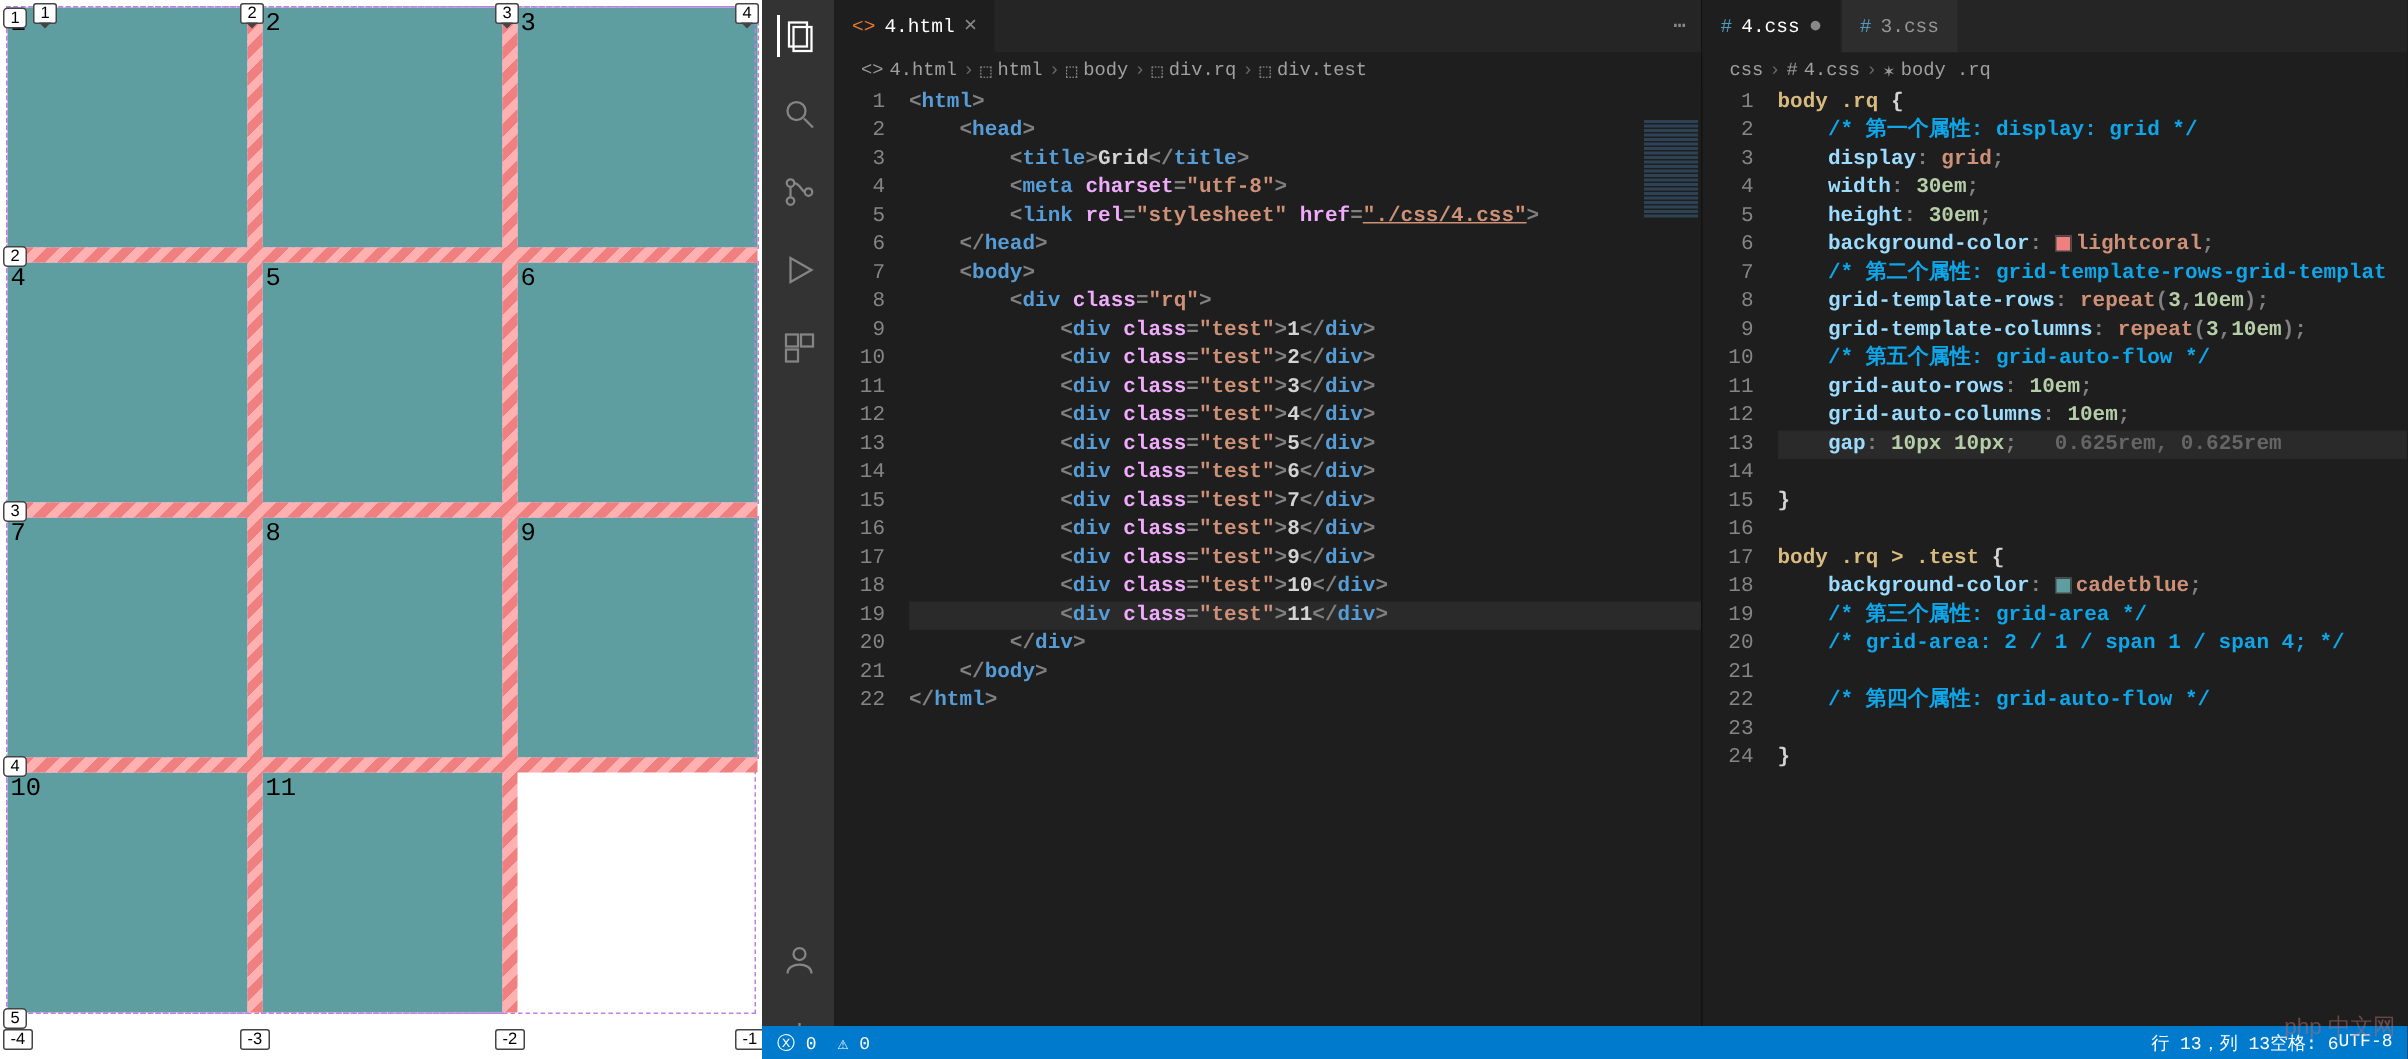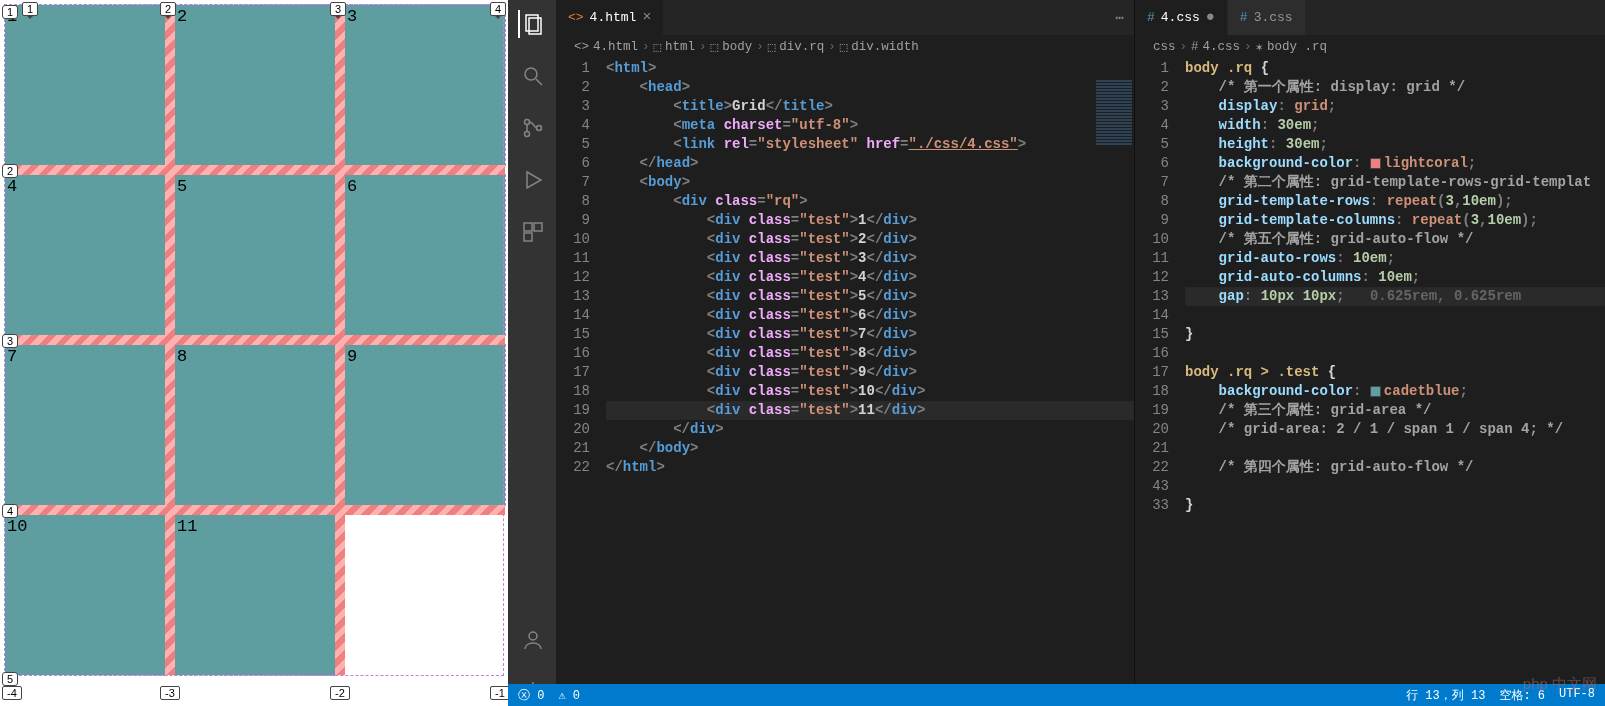--- a/index.html
+++ b/index.html
@@ -51,29 +51,29 @@
 
 .pun { color:#808080; }
 .tag { color:#569cd6; }
 .attr { color:#f0abfc; }
 .str { color:#ce9178; }
 .txt { color:#d4d4d4; }
 .sel { color:#d7ba7d; }
 .prop { color:#9cdcfe; }
 .val { color:#ce9178; }
 .num { color:#b5cea8; }
-.com { color:#a3a3a3; }
+.com { color:#0ea5e9; }
 .hint { color:#656565; }
 .under { text-decoration: underline; }
 .sw { display:inline-block; width:11px; height:11px; vertical-align:middle; margin-right:3px; border:1px solid #444; }
 .line { min-height:19px; }
 .line.cur { background:#2a2a2a; box-shadow:inset 0 0 0 1px #282828; }
 
 .statusbar { position:absolute; bottom:0; left:508px; right:0; height:22px; background:#007acc; color:#fff; display:flex; align-items:center; font-size:12px; padding:0 10px; gap:14px; }
-.statusbar .r { margin-left:auto; display:flex; gap:14px; }
+.statusbar .r { margin-left:auto; display:flex; }
 
 .watermark { position:absolute; bottom:12px; right:8px; font-size:15px; color:#b0707080; font-family:Arial; z-index:20; }
 </style>
 </head>
 <body>
 
 <div class="preview">
   <div class="grid-wrap">
     <div class="rq">
       <div class="cell">1</div>
@@ -181,21 +181,21 @@
         <span class="bc-ico">⬚</span>
           <span>html</span>
           <span class="sep">›</span>
         <span class="bc-ico">⬚</span>
           <span>body</span>
           <span class="sep">›</span>
         <span class="bc-ico">⬚</span>
           <span>div.rq</span>
           <span class="sep">›</span>
         <span class="bc-ico">⬚</span>
-          <span>div.width</span>
+          <span>div.test</span>
       </div>
       <div class="editor">
         <div class="gutter" id="gutter-left">
             <div class="line">1</div>
             <div class="line">2</div>
             <div class="line">3</div>
             <div class="line">4</div>
             <div class="line">5</div>
             <div class="line">6</div>
             <div class="line">7</div>
@@ -281,22 +281,22 @@
             <div class="line">13</div>
             <div class="line">14</div>
             <div class="line">15</div>
             <div class="line">16</div>
             <div class="line">17</div>
             <div class="line">18</div>
             <div class="line">19</div>
             <div class="line">20</div>
             <div class="line">21</div>
             <div class="line">22</div>
-            <div class="line">43</div>
-            <div class="line">33</div>
+            <div class="line">23</div>
+            <div class="line">24</div>
           </div>
         <div class="code" id="code-right"><div class="line"><span class="sel">body .rq</span> <span class="txt">{</span></div><div class="line">    <span class="com">/* 第一个属性: display: grid */</span></div><div class="line">    <span class="prop">display</span><span class="pun">: </span><span class="val">grid</span><span class="pun">;</span></div><div class="line">    <span class="prop">width</span><span class="pun">: </span><span class="num">30em</span><span class="pun">;</span></div><div class="line">    <span class="prop">height</span><span class="pun">: </span><span class="num">30em</span><span class="pun">;</span></div><div class="line">    <span class="prop">background-color</span><span class="pun">: </span><span class="sw" style="background:#f08080"></span><span class="val">lightcoral</span><span class="pun">;</span></div><div class="line">    <span class="com">/* 第二个属性: grid-template-rows-grid-templat</span></div><div class="line">    <span class="prop">grid-template-rows</span><span class="pun">: </span><span class="val">repeat</span><span class="pun">(</span><span class="num">3</span><span class="pun">,</span><span class="num">10em</span><span class="pun">);</span></div><div class="line">    <span class="prop">grid-template-columns</span><span class="pun">: </span><span class="val">repeat</span><span class="pun">(</span><span class="num">3</span><span class="pun">,</span><span class="num">10em</span><span class="pun">);</span></div><div class="line">    <span class="com">/* 第五个属性: grid-auto-flow */</span></div><div class="line">    <span class="prop">grid-auto-rows</span><span class="pun">: </span><span class="num">10em</span><span class="pun">;</span></div><div class="line">    <span class="prop">grid-auto-columns</span><span class="pun">: </span><span class="num">10em</span><span class="pun">;</span></div><div class="line cur">    <span class="prop">gap</span><span class="pun">: </span><span class="num">10px</span> <span class="num">10px</span><span class="pun">;</span>   <span class="hint">0.625rem, 0.625rem</span></div><div class="line">&nbsp;</div><div class="line"><span class="txt">}</span></div><div class="line">&nbsp;</div><div class="line"><span class="sel">body .rq &gt; .test</span> <span class="txt">{</span></div><div class="line">    <span class="prop">background-color</span><span class="pun">: </span><span class="sw" style="background:#5f9ea0"></span><span class="val">cadetblue</span><span class="pun">;</span></div><div class="line">    <span class="com">/* 第三个属性: grid-area */</span></div><div class="line">    <span class="com">/* grid-area: 2 / 1 / span 1 / span 4; */</span></div><div class="line">&nbsp;</div><div class="line">    <span class="com">/* 第四个属性: grid-auto-flow */</span></div><div class="line">&nbsp;</div><div class="line"><span class="txt">}</span></div></div>
       </div>
     </div>
   </div>
 </div>
 
 <div class="statusbar">
   <span>ⓧ <span>0</span></span>
   <span>⚠ <span>0</span></span>

